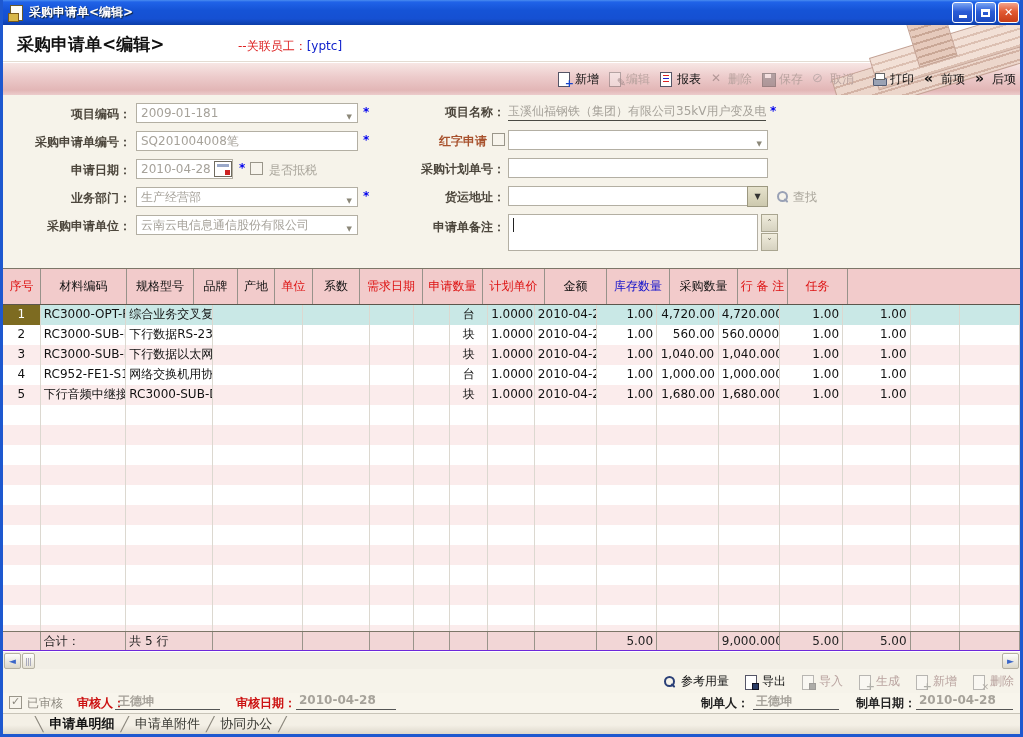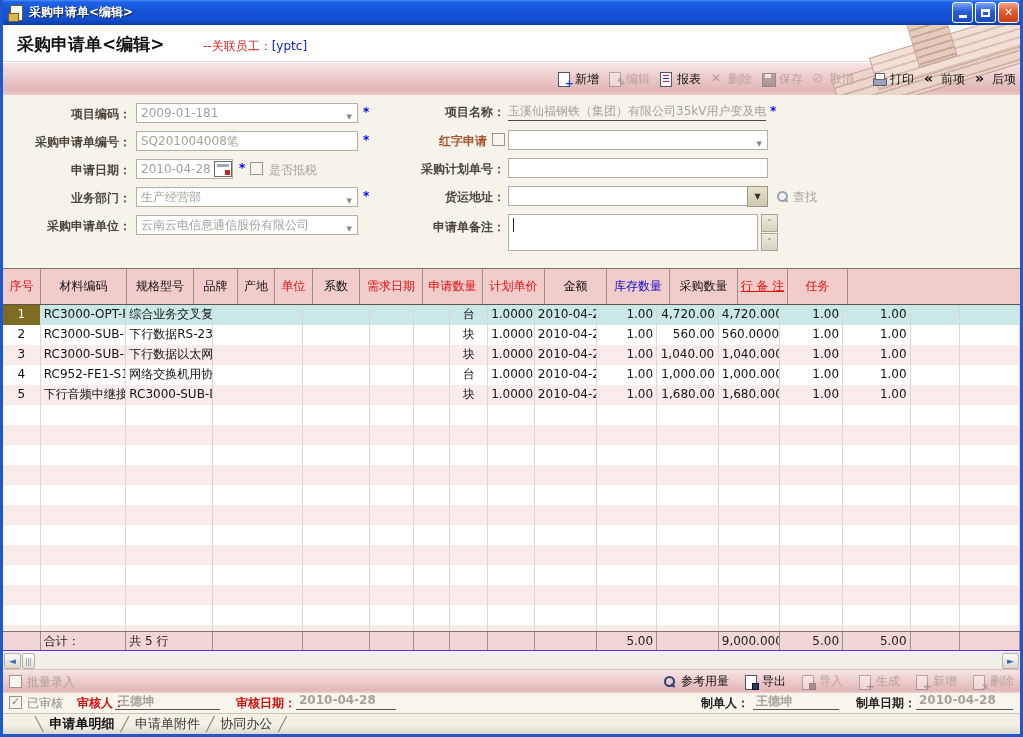--- a/index.html
+++ b/index.html
@@ -21,21 +21,21 @@
       display:flex;align-items:center;justify-content:center;font-size:11px;font-weight:bold;}
   .wb-min,.wb-max{background:linear-gradient(180deg,#7aa5f4,#2b5cd6 45%,#1c4ac0);}
   .wb-close{background:linear-gradient(180deg,#f2a48c,#e25b33 45%,#c83c16);}
   .wb-min i{display:block;width:8px;height:3px;background:#fff;margin-top:8px;}
   .wb-max i{display:block;width:9px;height:8px;border:2px solid #fff;border-top-width:3px;}
 
   
   .hdr{position:absolute;left:0;top:25px;width:1017px;height:37px;background:#fff;border-bottom:1px solid #e4dcd2;}
   .hdr-title{position:absolute;left:14px;top:8px;font-size:17px;font-weight:bold;color:#111;}
   .hdr-sub{position:absolute;left:200px;top:13px;font-size:12px;}
-  .hdr-sub em{font-style:normal;color:#d22;}
+  .hdr-sub em{font-style:normal;color:#d22;margin-left:35px;}
   .hdr-sub b{color:#1122cc;font-weight:normal;}
 
   .papers{position:absolute;right:0;top:25px;width:205px;height:70px;overflow:hidden;z-index:1;}
   .sheet{position:absolute;border:1px solid #c4a294;}
   .s1{left:18px;top:26px;width:190px;height:40px;transform:rotate(-17deg);
       background:repeating-linear-gradient(180deg,#ecd6cb 0 7px,#d3b3a5 7px 9px);}
   .s2{left:55px;top:6px;width:180px;height:34px;transform:rotate(-17deg);
       background:repeating-linear-gradient(180deg,#f2e0d6 0 6px,#dcc0b2 6px 8px);}
   .s3{left:96px;top:-14px;width:40px;height:52px;transform:rotate(-17deg);
       background:repeating-linear-gradient(180deg,#e6cabc 0 5px,#c9a796 5px 7px);}
@@ -258,21 +258,21 @@
         <div class="gh c-black" style="width: 44px;">品牌</div>
         <div class="gh c-black" style="width: 37px;">产地</div>
         <div class="gh c-red" style="width: 38px;">单位</div>
         <div class="gh c-black" style="width: 47px;">系数</div>
         <div class="gh c-red" style="width: 63px;">需求日期</div>
         <div class="gh c-red" style="width: 60px;">申请数量</div>
         <div class="gh c-red" style="width: 62px;">计划单价</div>
         <div class="gh c-black" style="width: 62px;">金额</div>
         <div class="gh c-blue" style="width: 63px;">库存数量</div>
         <div class="gh c-black" style="width: 68px;">采购数量</div>
-        <div class="gh c-red" style="width: 50px; text-decoration: underline;">行 备 注</div>
+        <div class="gh c-red" style="width: 50px;">行 备 注</div>
         <div class="gh c-red" style="width: 60px;">任务</div>
       </div>
     <div class="g-body">
         <div class="gr sel">
           <div class="gc ac selnum" style="width: 38px;">1</div>
           <div class="gc al" style="width: 86px;">RC3000-OPT-FE-S</div>
           <div class="gc al" style="width: 87px;">综合业务交叉复.</div>
           <div class="gc al" style="width: 91px;"></div>
           <div class="gc al" style="width: 67px;"></div>
           <div class="gc al" style="width: 44px;"></div>
@@ -613,24 +613,20 @@
         <div class="gt ar" style="width: 60px;"></div>
       </div>
   </div>
 
   <div class="hscroll">
     <span class="sbtn" style="left:1px;">◄</span>
     <span class="sthumb"></span>
     <span class="sbtn" style="right:1px;">►</span>
   </div>
 
-  <div class="pinkband2">
-    <span class="cb" style="left:6px;top:5px;position:absolute;"></span>
-    <span style="position:absolute;left:24px;top:4px;color:#ab9f99;">批量录入</span>
-  </div>
   <div class="ftools">
       <span class="tbi">
         <span class="ic ic-mag"></span>
         <span>参考用量</span>
       </span>
       <span class="tbi">
         <span class="ic ic-doc ic-exp"></span>
         <span>导出</span>
       </span>
       <span class="tbi dis">

